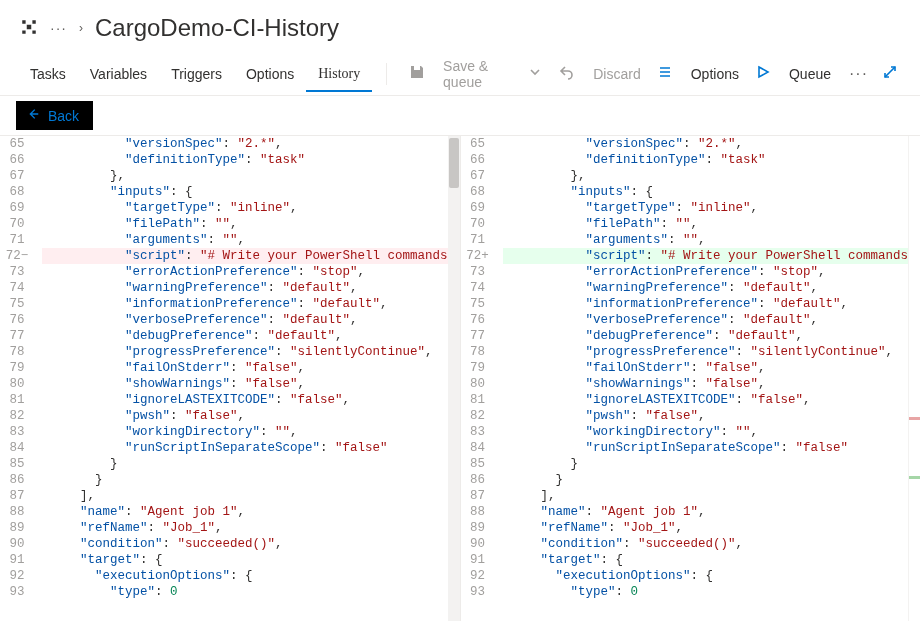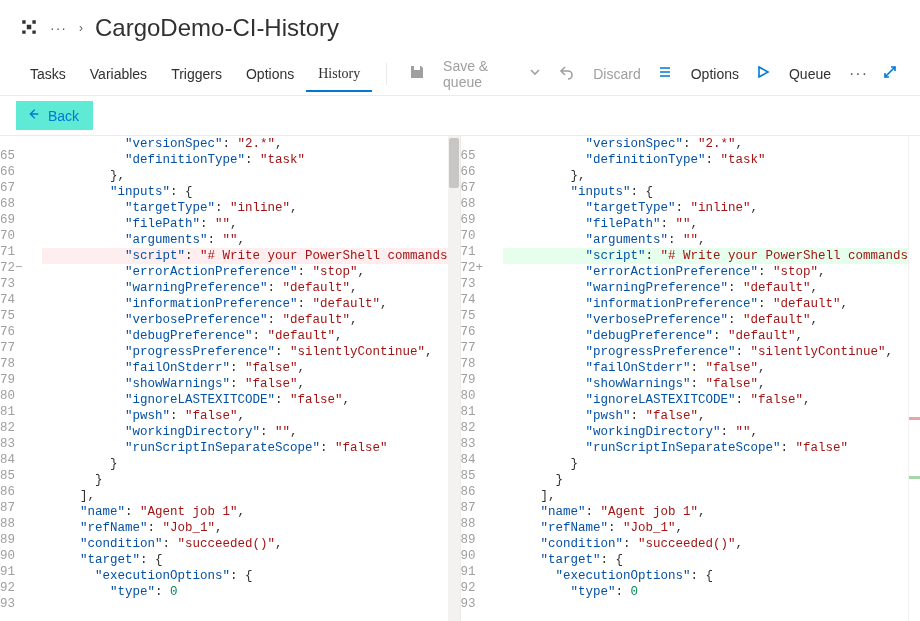--- a/index.html
+++ b/index.html
@@ -40,38 +40,38 @@
   .tabs .expand { padding: 4px; cursor: pointer; }
   .tabs .expand svg { width: 16px; height: 16px; stroke: #0078d4; fill: none; }
   
   .backbar {
     display: flex; align-items: center; gap: 8px;
     height: 40px; padding: 0 16px;
     border-bottom: 1px solid #edebe9; background: #fff;
   }
   .back-chip {
     display: inline-flex; align-items: center; gap: 8px;
-    background: #5eead4; padding: 6px 14px 6px 10px; color: #0078d4;
+    background: #000000; padding: 6px 14px 6px 10px; color: #0078d4;
     cursor: pointer; font-size: 14px;
   }
   .back-chip svg { width: 14px; height: 14px; stroke: #0078d4; fill: none; stroke-width: 1.6; }
   
   .diff {
     display: flex; width: 100%; height: calc(621px - 52px - 44px - 40px);
     font-family: Consolas, "Courier New", monospace; font-size: 12.5px;
     line-height: 16px; position: relative;
   }
   .pane {
     flex: 1; overflow: hidden; position: relative;
     border-right: 1px solid #edebe9;
   }
   .pane:last-child { border-right: none; }
   .gutter {
-    position: absolute; left: 0; top: 12px; width: 42px;
-    color: #a19f9d; text-align: left; padding-right: 8px;
+    position: absolute; left: 0; top: 0; width: 42px;
+    color: #a19f9d; text-align: center; padding-right: 8px;
     background: #fff; user-select: none; z-index:2;
   }
   .gutter div { height: 16px; }
   .code {
     position: absolute; left: 42px; right: 0; top: 0;
     white-space: pre; overflow: hidden;
   }
   .code .ln { height: 16px; padding-left: 8px; }
   .ln.del { background: #ffeef0; }
   .ln.add { background: #e6ffed; }

